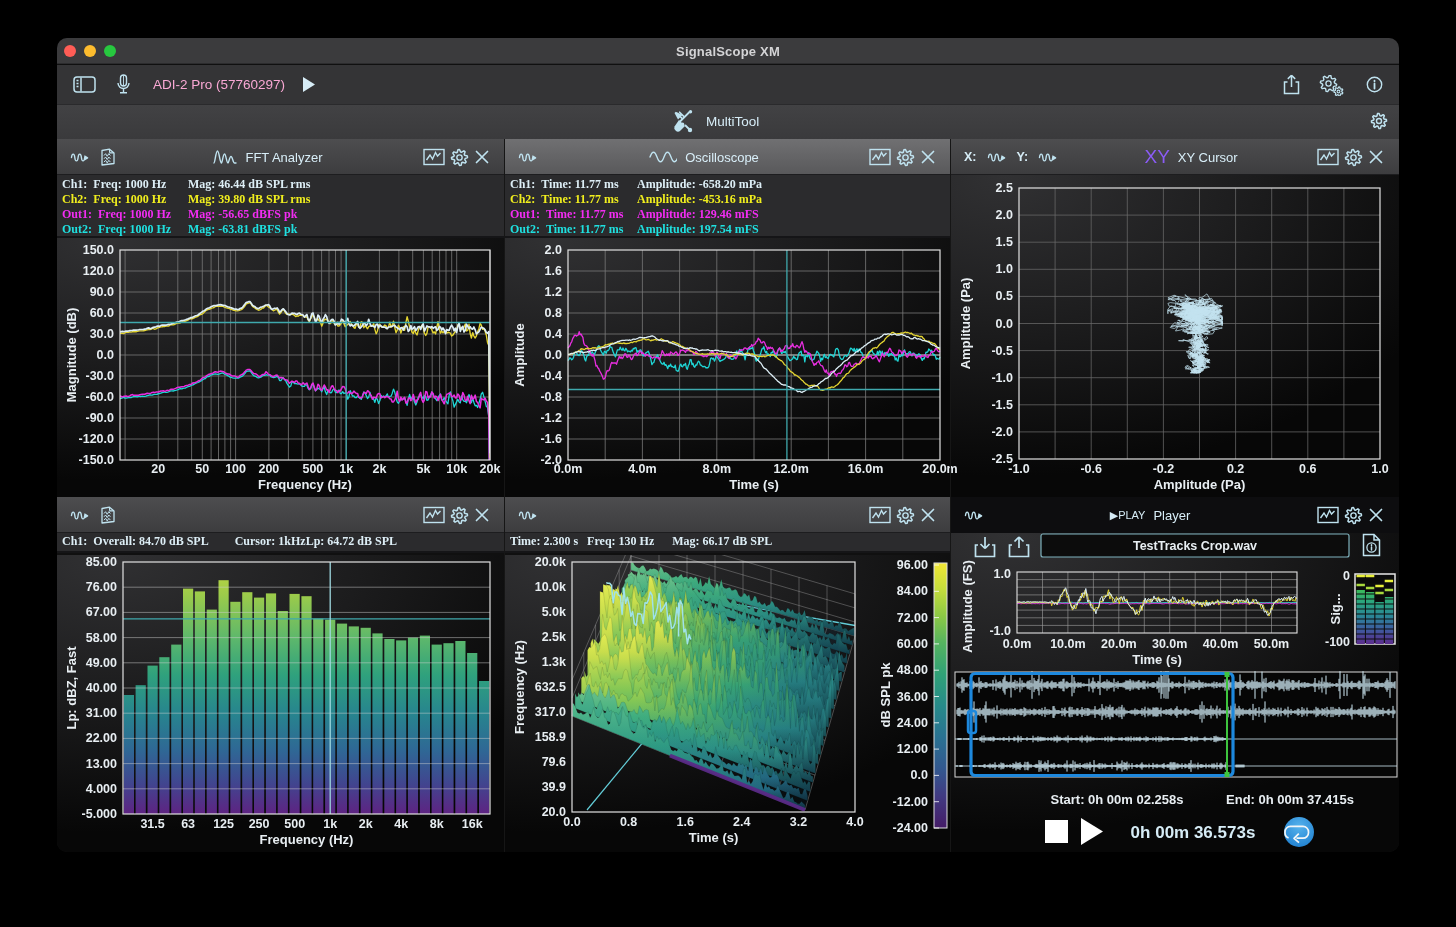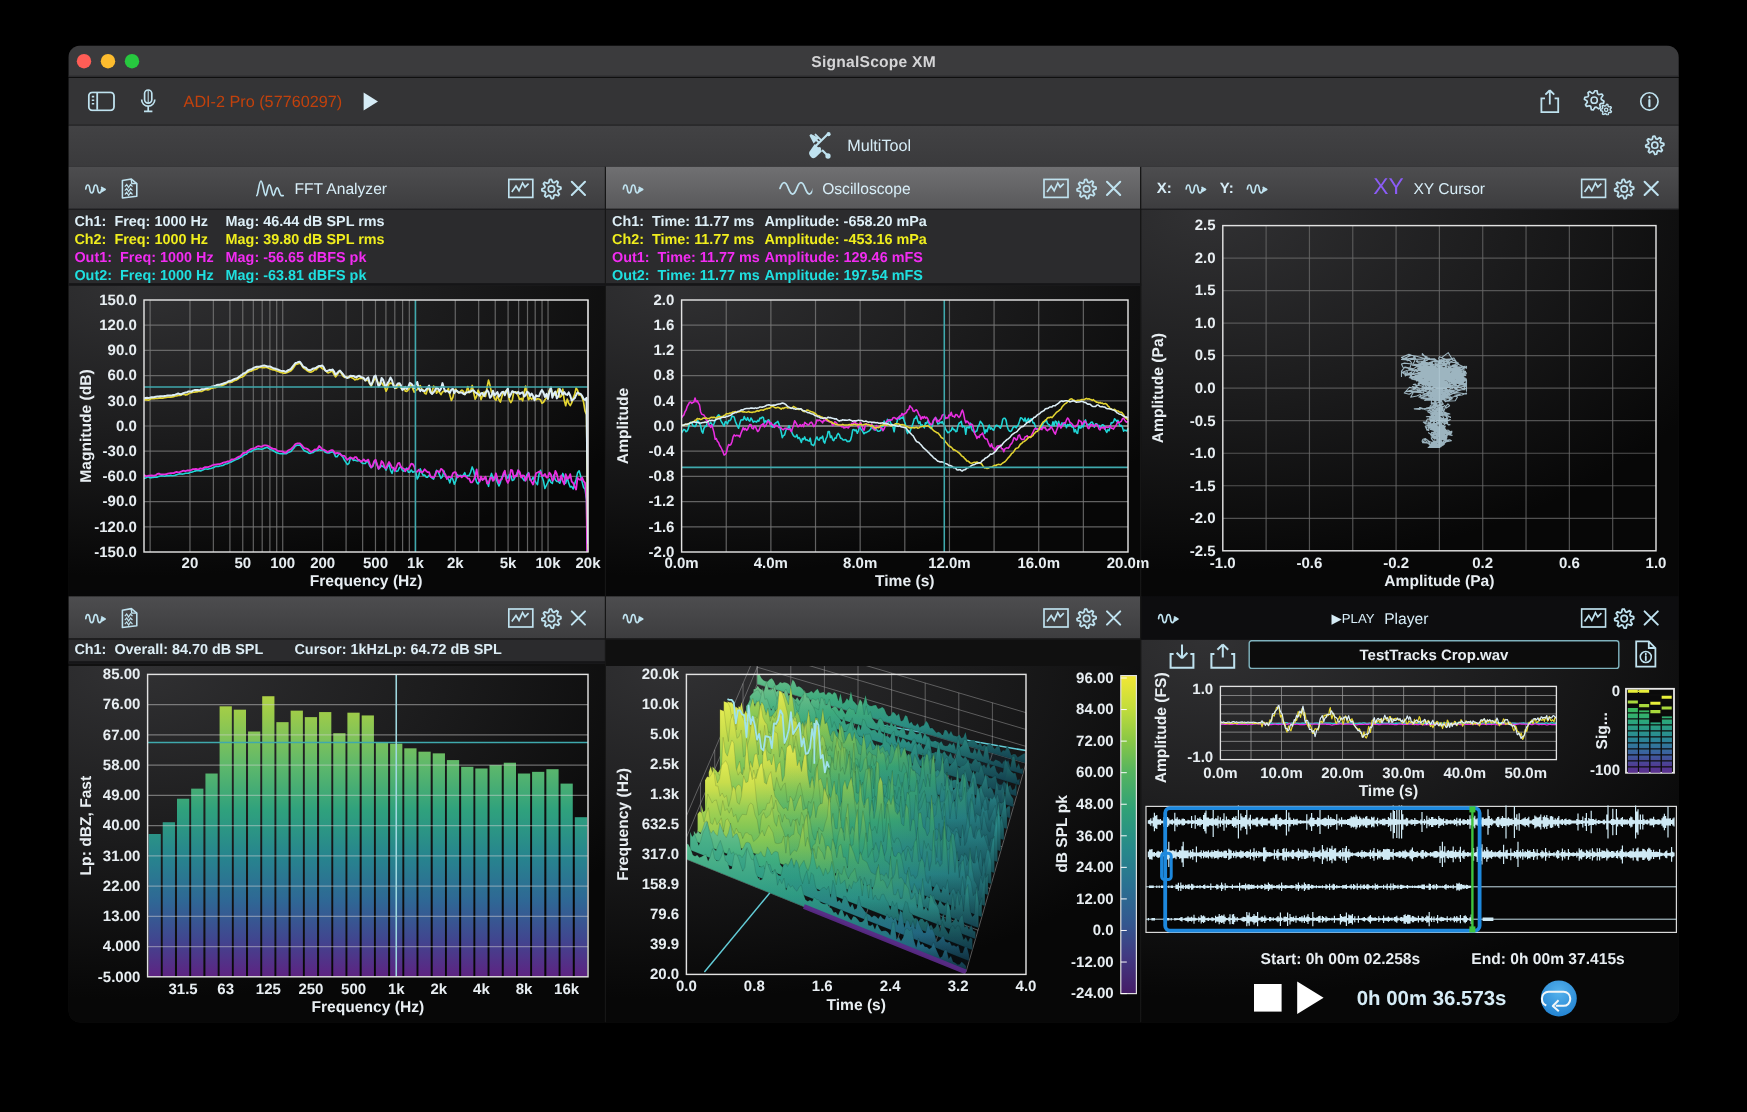--- a/index.html
+++ b/index.html
@@ -15,21 +15,21 @@
 .wtitle { width:100%; text-align:center; top:6px; font-size:13px; font-weight:bold;
   color:#d4d4d6; letter-spacing:0.2px; }
 .hdr { height:36px; background:linear-gradient(#4d4d4f,#3d3d3f);
   border-bottom:1px solid #1d1d1f; }
 .hdr.sel { background:linear-gradient(#707072,#59595b); }
 .hdr-title { top:0; height:36px; width:100%; display:flex; align-items:center;
   justify-content:center; gap:8px; color:#d8eef8; font-size:13px; }
 .hdr-right { top:0; height:36px; display:flex; align-items:center; gap:9px; }
 .hdr-left { top:0; height:36px; display:flex; align-items:center; gap:10px; }
 .readout { background:#2b2b2d; border-bottom:2px solid #151517; font-size:12px;
-  font-weight:bold; line-height:14.9px; white-space:pre; }
+  font-weight:bold; line-height:14.9px; white-space:pre;font-family:Liberation Serif, serif; }
 .chartbg { background:radial-gradient(140% 120% at 12% 0%, #313133 0%, #1c1c1d 40%, #070707 78%); }
 text { font-family:"Liberation Sans", sans-serif; }
 .axl { font-size:12.5px; font-weight:bold; fill:#e8eef2; }
 .axt { font-size:13px; font-weight:bold; fill:#e8eef2; }
 </style></head><body>
 <div id="win">
     <div class="abs" id="titlebar"></div>
     <div class="abs tl" style="left:7px;background:#ff5d56"></div>
     <div class="abs tl" style="left:27px;background:#fdbc2e"></div>
     <div class="abs tl" style="left:47px;background:#27c83f"></div>
@@ -39,21 +39,21 @@
         <rect x="1" y="1" width="21" height="15" rx="3" fill="none" stroke="#bfe2ef" stroke-width="1.5"></rect>
         <path d="M8 1.5 V15.5" stroke="#bfe2ef" stroke-width="1.5"></path>
         <path d="M3.5 4.5 h2 M3.5 7.5 h2 M3.5 10.5 h2" stroke="#bfe2ef" stroke-width="1.3"></path>
       </svg></div>
     <div class="abs" style="left:60px;top:36px"><svg width="13" height="22" viewBox="0 0 13 22" style="">
         <rect x="3.5" y="1" width="6" height="11" rx="3" fill="none" stroke="#bfe2ef" stroke-width="1.4"></rect>
         <path d="M1 9 a5.5 5.5 0 0 0 11 0" fill="none" stroke="#bfe2ef" stroke-width="1.4"></path>
         <path d="M6.5 14.5 V18 M3 18.8 h7" stroke="#bfe2ef" stroke-width="1.4"></path>
         <path d="M6.5 1.2 V12" stroke="#bfe2ef" stroke-width="0.9"></path>
       </svg></div>
-    <div class="abs" style="left:96px;top:39px;font-size:13.5px;color:#c2410c">ADI-2 Pro (57760297)</div>
+    <div class="abs" style="left:96px;top:39px;font-size:13.5px;color:#f9a8d4">ADI-2 Pro (57760297)</div>
     <div class="abs" style="left:245px;top:38px"><svg width="14" height="17" viewBox="0 0 14 17" style="">
         <path d="M1 1 L13 8.5 L1 16 Z" fill="#d6ecf6"></path>
       </svg></div>
     <div class="abs" style="left:1226px;top:36px"><svg width="17" height="21" viewBox="0 0 17 21" style="">
         <path d="M1.5 8 h-0 M4.5 8 H1.5 V19.5 H15.5 V8 H12.5" fill="none" stroke="#bfe2ef" stroke-width="1.5"></path>
         <path d="M8.5 1.5 V13 M8.5 1.2 L4.8 4.9 M8.5 1.2 L12.2 4.9" fill="none" stroke="#bfe2ef" stroke-width="1.5"></path>
       </svg></div>
     <div class="abs" style="left:1262px;top:37px"><svg width="25" height="21" viewBox="0 0 25 21" style="">
         <path d="M17.66 9.32 L17.34 10.89 L14.79 11.34 L14.13 12.31 L14.69 14.85 L13.35 15.74 L11.23 14.24 L10.08 14.47 L8.68 16.66 L7.11 16.34 L6.66 13.79 L5.69 13.13 L3.15 13.69 L2.26 12.35 L3.76 10.23 L3.53 9.08 L1.34 7.68 L1.66 6.11 L4.21 5.66 L4.87 4.69 L4.31 2.15 L5.65 1.26 L7.77 2.76 L8.92 2.53 L10.32 0.34 L11.89 0.66 L12.34 3.21 L13.31 3.87 L15.85 3.31 L16.74 4.65 L15.24 6.77 L15.47 7.92 L17.66 9.32 Z" fill="none" stroke="#bfe2ef" stroke-width="1.4" stroke-linejoin="round"></path>
         <circle cx="9.5" cy="8.5" r="2.6" fill="none" stroke="#bfe2ef" stroke-width="1.3"></circle>
@@ -230,20 +230,21 @@
         <path d="M17.32 7.91 L17.48 9.47 L15.09 10.59 L14.77 11.66 L16.15 13.91 L15.16 15.12 L12.68 14.23 L11.70 14.76 L11.09 17.32 L9.53 17.48 L8.41 15.09 L7.34 14.77 L5.09 16.15 L3.88 15.16 L4.77 12.68 L4.24 11.70 L1.68 11.09 L1.52 9.53 L3.91 8.41 L4.23 7.34 L2.85 5.09 L3.84 3.88 L6.32 4.77 L7.30 4.24 L7.91 1.68 L9.47 1.52 L10.59 3.91 L11.66 4.23 L13.91 2.85 L15.12 3.84 L14.23 6.32 L14.76 7.30 L17.32 7.91 Z" fill="none" stroke="#bfe2ef" stroke-width="1.5" stroke-linejoin="round"></path>
         <circle cx="9.5" cy="9.5" r="2.66" fill="none" stroke="#bfe2ef" stroke-width="1.4"></circle>
       </svg>
       <svg width="16" height="16" viewBox="0 0 16 16" style="">
         <path d="M2.5 2.5 L13.5 13.5 M13.5 2.5 L2.5 13.5" stroke="#bfe2ef" stroke-width="1.7" stroke-linecap="round"></path>
       </svg>
     </div>
     <div class="abs readout" style="left:0px;top:137px;width:448px;height:63px;padding:2px 0 0 5px"><div style="color:#ddeef6"><span style="display:inline-block;width:126px">Ch1:&nbsp;&nbsp;Freq: 1000 Hz</span>Mag: 46.44 dB SPL rms</div><div style="color:#f0ee1e"><span style="display:inline-block;width:126px">Ch2:&nbsp;&nbsp;Freq: 1000 Hz</span>Mag: 39.80 dB SPL rms</div><div style="color:#f22cf2"><span style="display:inline-block;width:126px">Out1:&nbsp;&nbsp;Freq: 1000 Hz</span>Mag: -56.65 dBFS pk</div><div style="color:#1fe0e0"><span style="display:inline-block;width:126px">Out2:&nbsp;&nbsp;Freq: 1000 Hz</span>Mag: -63.81 dBFS pk</div></div>
     <div class="abs readout" style="left:448px;top:137px;width:446px;height:63px;padding:2px 0 0 5px"><div style="color:#ddeef6"><span style="display:inline-block;width:127px">Ch1:&nbsp;&nbsp;Time: 11.77 ms</span>Amplitude: -658.20 mPa</div><div style="color:#f0ee1e"><span style="display:inline-block;width:127px">Ch2:&nbsp;&nbsp;Time: 11.77 ms</span>Amplitude: -453.16 mPa</div><div style="color:#f22cf2"><span style="display:inline-block;width:127px">Out1:&nbsp;&nbsp;Time: 11.77 ms</span>Amplitude: 129.46 mFS</div><div style="color:#1fe0e0"><span style="display:inline-block;width:127px">Out2:&nbsp;&nbsp;Time: 11.77 ms</span>Amplitude: 197.54 mFS</div></div>
     <div class="abs readout" style="left:0;top:495px;width:448px;height:20px;padding:1px 0 0 5px;color:#ddeef6">Ch1:&nbsp;&nbsp;Overall: 84.70 dB SPL<span style="margin-left:26px">Cursor: 1kHz</span><span style="">Lp: 64.72 dB SPL</span></div>
+    <div class="abs readout" style="left:448px;top:495px;width:446px;height:20px;padding:1px 0 0 5px;color:#ddeef6">Time: 2.300 s<span style="margin-left:9px">Freq: 130 Hz</span><span style="margin-left:18px">Mag: 66.17 dB SPL</span></div>
     <svg class="abs" style="left:0px;top:200px" width="448" height="259" viewBox="0 0 448 259">
       <line x1="68.1" y1="12" x2="68.1" y2="222" stroke="#787878" stroke-width="1" stroke-opacity="0.8"></line>
       <line x1="101.3" y1="12" x2="101.3" y2="222" stroke="#787878" stroke-width="1" stroke-opacity="0.8"></line>
       <line x1="120.8" y1="12" x2="120.8" y2="222" stroke="#787878" stroke-width="1" stroke-opacity="0.8"></line>
       <line x1="134.6" y1="12" x2="134.6" y2="222" stroke="#787878" stroke-width="1" stroke-opacity="0.8"></line>
       <line x1="145.3" y1="12" x2="145.3" y2="222" stroke="#787878" stroke-width="1" stroke-opacity="0.8"></line>
       <line x1="154.1" y1="12" x2="154.1" y2="222" stroke="#787878" stroke-width="1" stroke-opacity="0.8"></line>
       <line x1="161.5" y1="12" x2="161.5" y2="222" stroke="#787878" stroke-width="1" stroke-opacity="0.8"></line>
       <line x1="167.9" y1="12" x2="167.9" y2="222" stroke="#787878" stroke-width="1" stroke-opacity="0.8"></line>
       <line x1="173.6" y1="12" x2="173.6" y2="222" stroke="#787878" stroke-width="1" stroke-opacity="0.8"></line>

